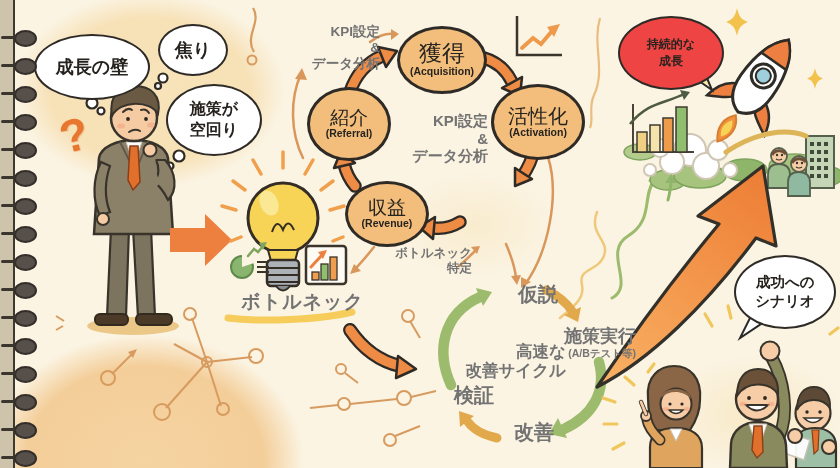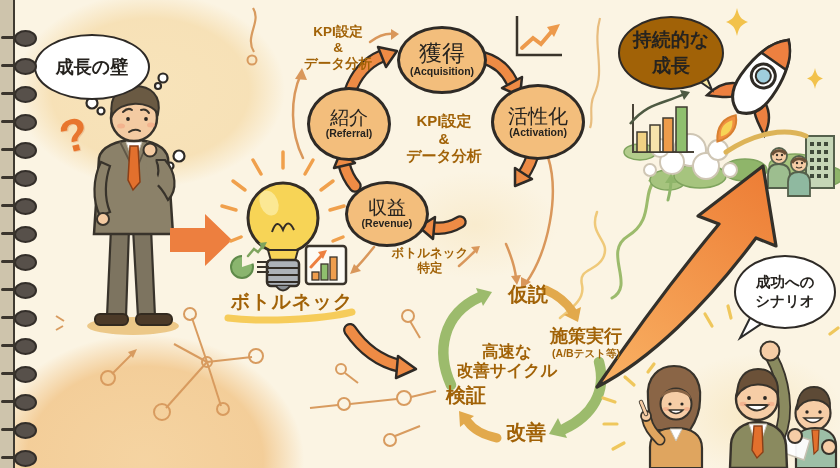--- a/index.html
+++ b/index.html
@@ -3,21 +3,21 @@
 <meta charset="utf-8">
 <style>
   html,body{margin:0;padding:0;background:#e8e4da;}
   .page{position:relative;width:840px;height:468px;overflow:hidden;background:#FBF4E3;
         font-family:"Liberation Sans","DejaVu Sans",sans-serif;color:#26231F;}
   .blob{position:absolute;border-radius:50%;z-index:0;pointer-events:none;}
   .art{position:absolute;left:0;top:0;z-index:1;}
   .binding{position:absolute;left:0;top:0;bottom:0;width:13px;background:#CEC4AC;border-right:2.5px solid #3F3A31;z-index:5;}
   .ring{position:absolute;left:14px;width:19px;height:13px;border-radius:50%;background:#57504A;border:2.5px solid #332E29;z-index:6;}
   .ring::before{content:"";position:absolute;left:-15px;top:4px;width:15px;height:3px;background:#3A352D;border-radius:2px;}
-  .label{position:absolute;z-index:2;font-weight:bold;text-align:center;color:#a16207;line-height:1.18;}
+  .label{position:absolute;z-index:2;font-weight:bold;text-align:right;color:#737373;line-height:1.18;}
   .preline{white-space:pre-line;}
   .bubble{position:absolute;z-index:2;background:#FFFFFF;border:2.5px solid #2E2A26;border-radius:50%;
           display:flex;align-items:center;justify-content:center;text-align:center;font-weight:bold;color:#26231F;}
   .stage{position:absolute;z-index:2;background:#F3BE7C;border:3px solid #2E2A26;border-radius:50%;
          display:flex;flex-direction:column;align-items:center;justify-content:center;text-align:center;}
   .stage .jp{font-weight:normal;line-height:1;text-align:center;}
   .stage .en{font-size:10.5px;font-weight:bold;line-height:1.2;}
   .qmark{position:absolute;z-index:2;color:#E8762E;font-weight:800;font-size:46px;transform:rotate(-14deg);
          text-shadow:1px 1px 0 #c9571d33;}
 </style>
@@ -371,20 +371,27 @@
   <div class="ring" style="top:310px"></div>
   <div class="ring" style="top:338px"></div>
   <div class="ring" style="top:366px"></div>
   <div class="ring" style="top:394px"></div>
   <div class="ring" style="top:422px"></div>
   <div class="ring" style="top:450px"></div>
 
   <div class="bubble" style="left:34px;top:34px;width:112px;height:62px;font-size:18px;">
     <span>成長の壁</span>
   </div>
+  <div class="bubble" style="left:158px;top:24px;width:66px;height:48px;font-size:18px;">
+    <span>焦り</span>
+  </div>
+  <div class="bubble" style="left:166px;top:84px;width:92px;height:68px;font-size:16px;">
+    <span class="preline">施策が
+空回り</span>
+  </div>
   <div class="qmark" style="left:60px;top:108px;">?</div>
 
   <div class="label preline" style="left:296px;top:24px;width:84px;font-size:13.5px;">KPI設定
 &amp;
 データ分析</div>
   <div class="stage" style="left:397px;top:26px;width:84px;height:62px;">
     <span class="jp" style="font-size:23px;">獲得</span>
     <span class="en">(Acquisition)</span>
   </div>
   <div class="stage" style="left:491px;top:84px;width:88px;height:70px;">
@@ -410,21 +417,21 @@
   <div class="label" style="left:498px;top:283px;width:60px;font-size:20px;">仮説</div>
   <div class="label" style="left:536px;top:326px;width:100px;font-size:18px;">
     <div>施策実行</div>
     <div style="font-size:10.5px;">(A/Bテスト等)</div>
   </div>
   <div class="label preline" style="left:448px;top:342px;width:118px;font-size:16.5px;">高速な
 改善サイクル</div>
   <div class="label" style="left:438px;top:384px;width:56px;font-size:20px;">検証</div>
   <div class="label" style="left:498px;top:421px;width:56px;font-size:20px;">改善</div>
 
-  <div class="bubble" style="left:618px;top:16px;width:102px;height:70px;font-size:19px;background:#a16207;">
+  <div class="bubble" style="left:618px;top:16px;width:102px;height:70px;font-size:12px;background:#ef4444;">
     <span class="preline">持続的な
 成長</span>
   </div>
   <div class="bubble" style="left:734px;top:255px;width:98px;height:70px;font-size:14.5px;text-align:right;">
     <span class="preline">成功への
 シナリオ</span>
   </div>
 
 </div>
 

